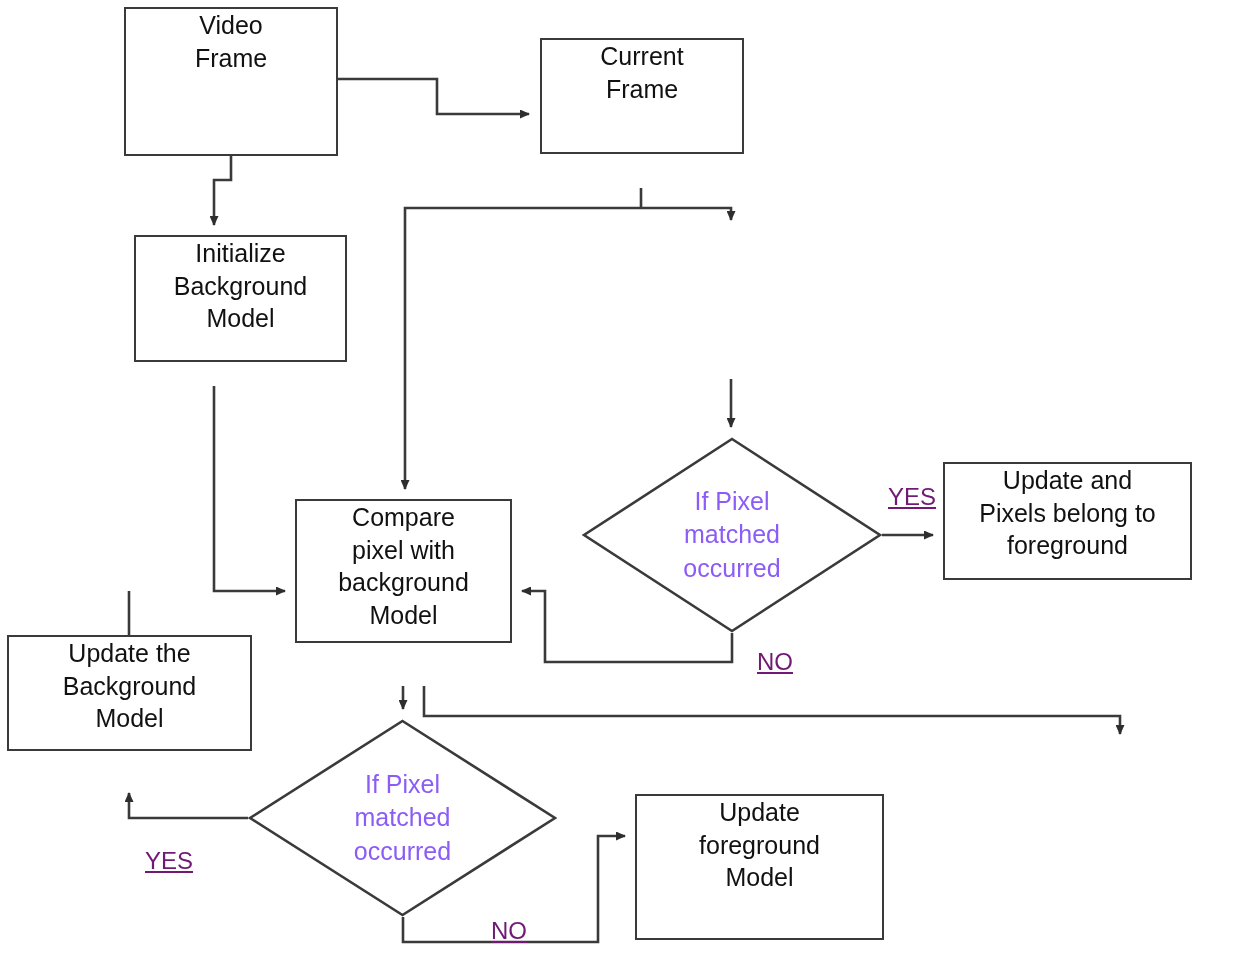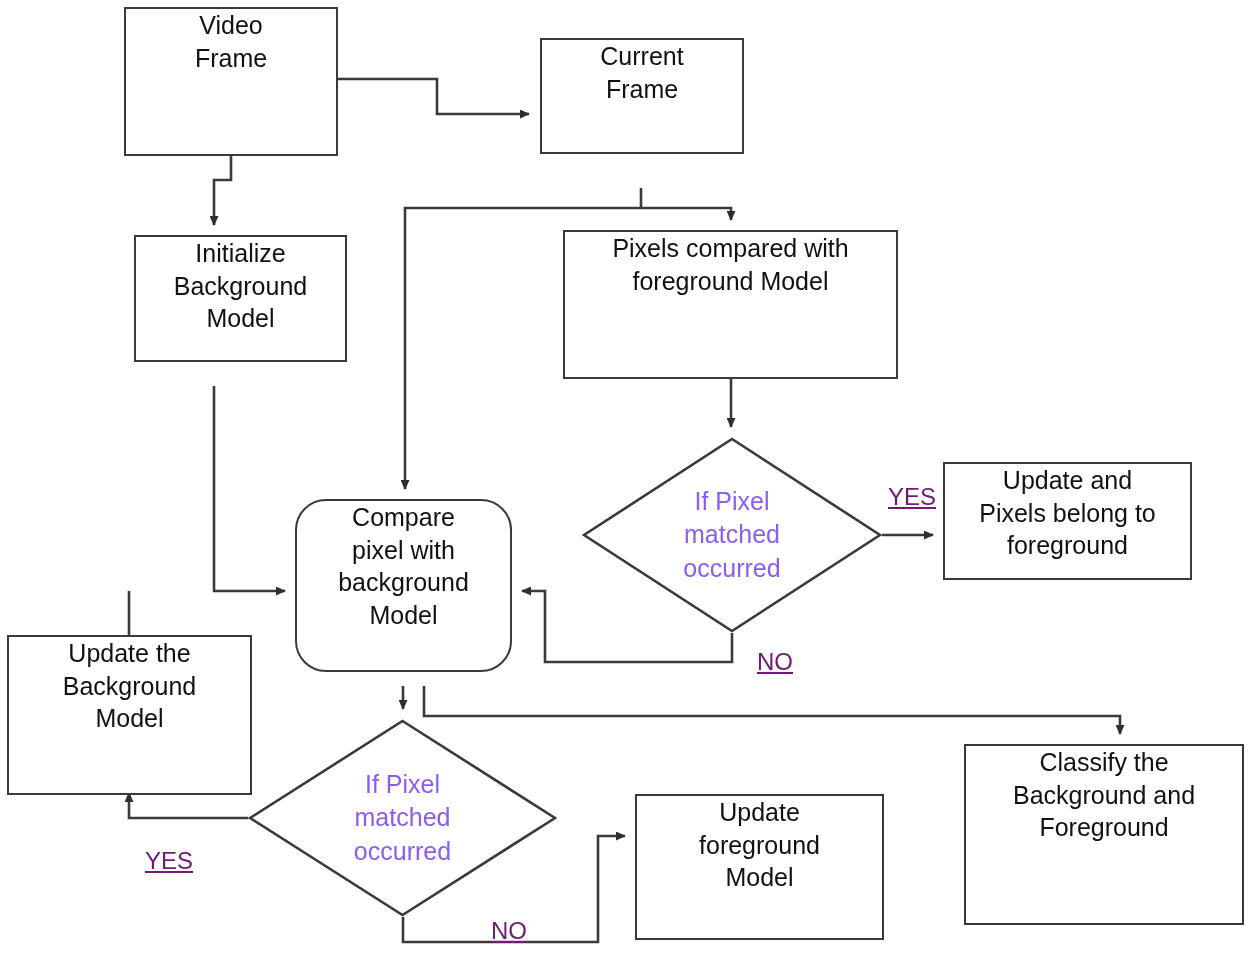--- a/index.html
+++ b/index.html
@@ -116,73 +116,64 @@
     <span style="white-space:pre-line;">Current
 Frame</span>
   </div>
 
   <div class="node proc" style="left:107px; top:235px; width:213px; height:127px;margin-left:27px;">
     <span style="white-space:pre-line;">Initialize
 Background
 Model</span>
   </div>
 
-  <div class="node proc" style="left:563px; top:230px; width:335px; height:149px;">
-    <span style="white-space:pre-line;">Pixels compared with
-foreground Model</span>
-  </div>
 
   <div class="dia-wrap" style="left:582px; top:437px; width:300px; height:196px;">
     <svg width="300" height="196" viewBox="0 0 300 196" xmlns="http://www.w3.org/2000/svg">
       <polygon points="150,2 298,98 150,194 2,98" fill="#ffffff" stroke="#3a3a3a" stroke-width="2.6"></polygon>
     </svg>
     <span class="dia-label" style="white-space:pre-line;">If Pixel
 matched
 occurred</span>
   </div>
 
   <div class="node proc" style="left:943px; top:462px; width:249px; height:118px;">
     <span style="white-space:pre-line;">Update and
 Pixels belong to
 foreground</span>
   </div>
 
-  <div class="node proc" style="left:295px; top:499px; width:217px; height:173px;border-radius:31px;">
+  <div class="node proc" style="left:295px; top:499px; width:217px; height:144px;">
     <span style="white-space:pre-line;">Compare
 pixel with
 background
 Model</span>
   </div>
 
-  <div class="node proc" style="left:7px; top:635px; width:245px; height:160px;">
+  <div class="node proc" style="left:7px; top:635px; width:245px; height:116px;">
     <span style="white-space:pre-line;">Update the
 Background
 Model</span>
   </div>
 
   <div class="dia-wrap" style="left:248px; top:719px; width:309px; height:198px;">
     <svg width="309" height="198" viewBox="0 0 309 198" xmlns="http://www.w3.org/2000/svg">
       <polygon points="154.5,2 307,99 154.5,196 2,99" fill="#ffffff" stroke="#3a3a3a" stroke-width="2.6"></polygon>
     </svg>
     <span class="dia-label" style="white-space:pre-line;">If Pixel
 matched
 occurred</span>
   </div>
 
   <div class="node proc" style="left:635px; top:794px; width:249px; height:146px;">
     <span style="white-space:pre-line;">Update
 foreground
 Model</span>
   </div>
 
-  <div class="node proc" style="left:964px; top:744px; width:280px; height:181px;">
-    <span style="white-space:pre-line;">Classify the
-Background and
-Foreground</span>
-  </div>
 
   <span class="edge-label" style="left:888px; top:483px;">YES</span>
 
   <span class="edge-label" style="left:757px; top:648px;">NO</span>
 
   <span class="edge-label" style="left:145px; top:847px;">YES</span>
 
   <span class="edge-label" style="left:491px; top:917px;">NO</span>
 
 </div>

